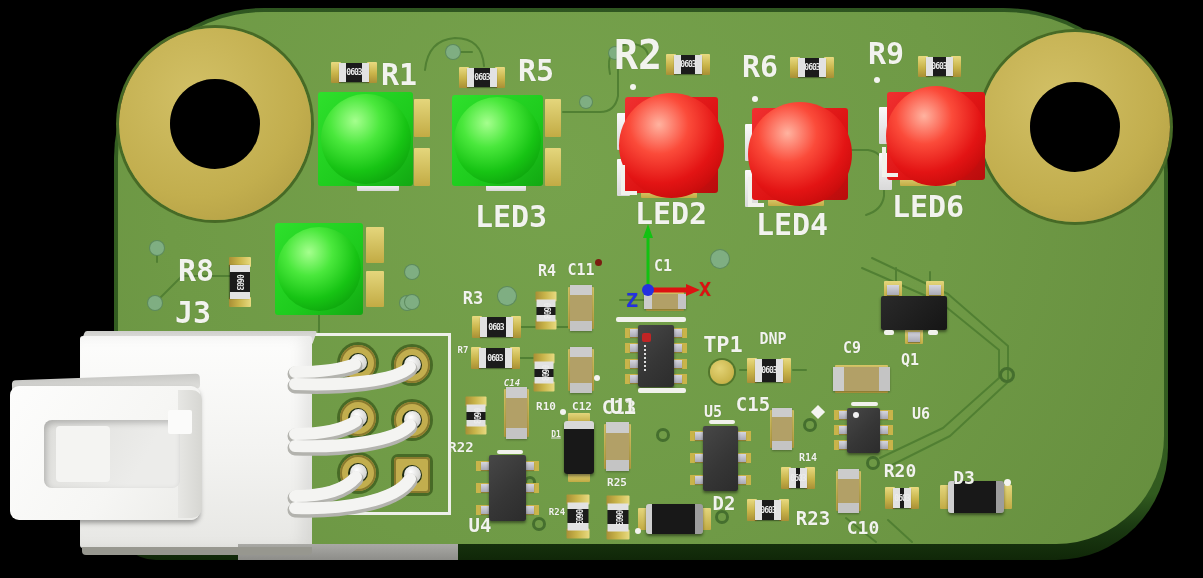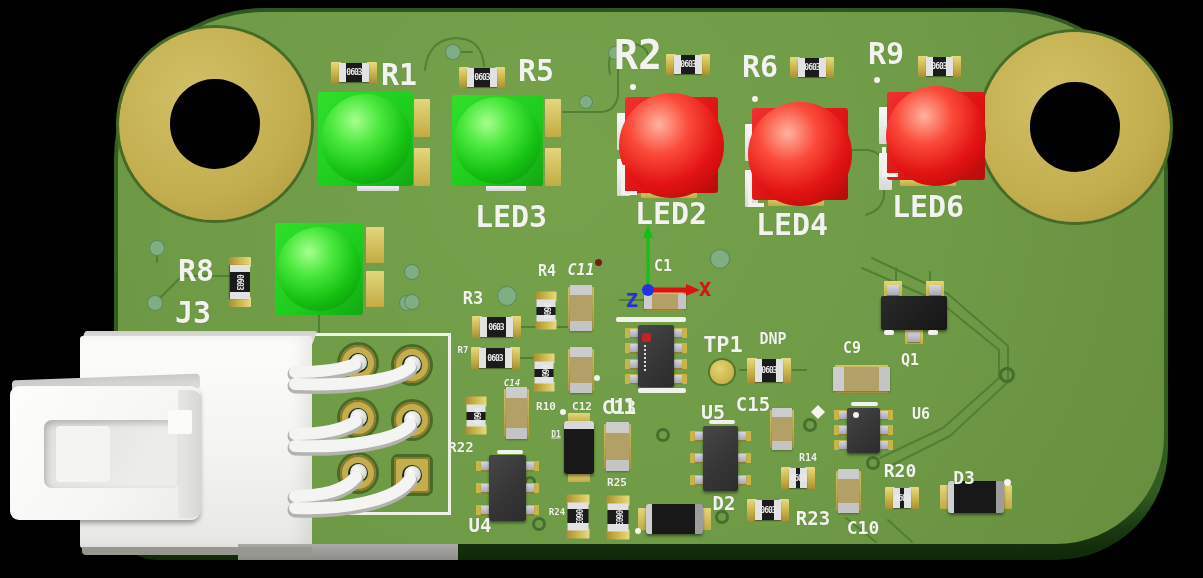--- a/index.html
+++ b/index.html
@@ -416,34 +416,34 @@
       <div class="silk" style="left: 760px; top: 66px; font-size: 30px;">R6</div>
       <div class="silk" style="left: 886px; top: 53px; font-size: 30px;">R9</div>
       <div class="silk" style="left: 511px; top: 216px; font-size: 30px;">LED3</div>
       <div class="silk" style="left: 671px; top: 213px; font-size: 30px;">LED2</div>
       <div class="silk" style="left: 792px; top: 224px; font-size: 30px;">LED4</div>
       <div class="silk" style="left: 928px; top: 206px; font-size: 30px;">LED6</div>
       <div class="silk" style="left: 196px; top: 270px; font-size: 30px;">R8</div>
       <div class="silk" style="left: 193px; top: 312px; font-size: 30px;">J3</div>
       <div class="silk" style="left: 473px; top: 298px; font-size: 17px;">R3</div>
       <div class="silk" style="left: 547px; top: 271px; font-size: 15px;">R4</div>
-      <div class="silk" style="left: 581px; top: 270px; font-size: 15px; font-style: italic;">C11</div>
+      <div class="silk" style="left: 581px; top: 270px; font-size: 15px;">C11</div>
       <div class="silk" style="left: 663px; top: 266px; font-size: 15px;">C1</div>
       <div class="silk" style="left: 723px; top: 344px; font-size: 22px;">TP1</div>
       <div class="silk" style="left: 773px; top: 339px; font-size: 15px;">DNP</div>
       <div class="silk" style="left: 852px; top: 348px; font-size: 15px;">C9</div>
       <div class="silk" style="left: 910px; top: 360px; font-size: 15px;">Q1</div>
       <div class="silk" style="left: 921px; top: 414px; font-size: 15px;">U6</div>
       <div class="silk" style="left: 463px; top: 350px; font-size: 9px;">R7</div>
       <div class="silk" style="left: 512px; top: 383px; font-size: 9px; font-style: italic;">C14</div>
       <div class="silk" style="left: 546px; top: 406px; font-size: 11px;">R10</div>
       <div class="silk" style="left: 582px; top: 406px; font-size: 11px;">C12</div>
       <div class="silk" style="left: 619px; top: 407px; font-size: 19px;">C13</div>
       <div class="silk" style="left: 623px; top: 406px; font-size: 22px;">U1</div>
-      <div class="silk" style="left: 713px; top: 412px; font-size: 20px;">U5</div>
+      <div class="silk" style="left: 713px; top: 412px; font-size: 15px;">U5</div>
       <div class="silk" style="left: 753px; top: 404px; font-size: 19px;">C15</div>
       <div class="silk" style="left: 556px; top: 434px; font-size: 8px; text-decoration: underline;">D1</div>
       <div class="silk" style="left: 461px; top: 447px; font-size: 14px;">R22</div>
       <div class="silk" style="left: 480px; top: 525px; font-size: 19px;">U4</div>
       <div class="silk" style="left: 557px; top: 512px; font-size: 9px;">R24</div>
       <div class="silk" style="left: 617px; top: 482px; font-size: 11px;">R25</div>
       <div class="silk" style="left: 724px; top: 503px; font-size: 19px;">D2</div>
       <div class="silk" style="left: 808px; top: 457px; font-size: 10px;">R14</div>
       <div class="silk" style="left: 813px; top: 518px; font-size: 19px;">R23</div>
       <div class="silk" style="left: 863px; top: 527px; font-size: 18px;">C10</div>

